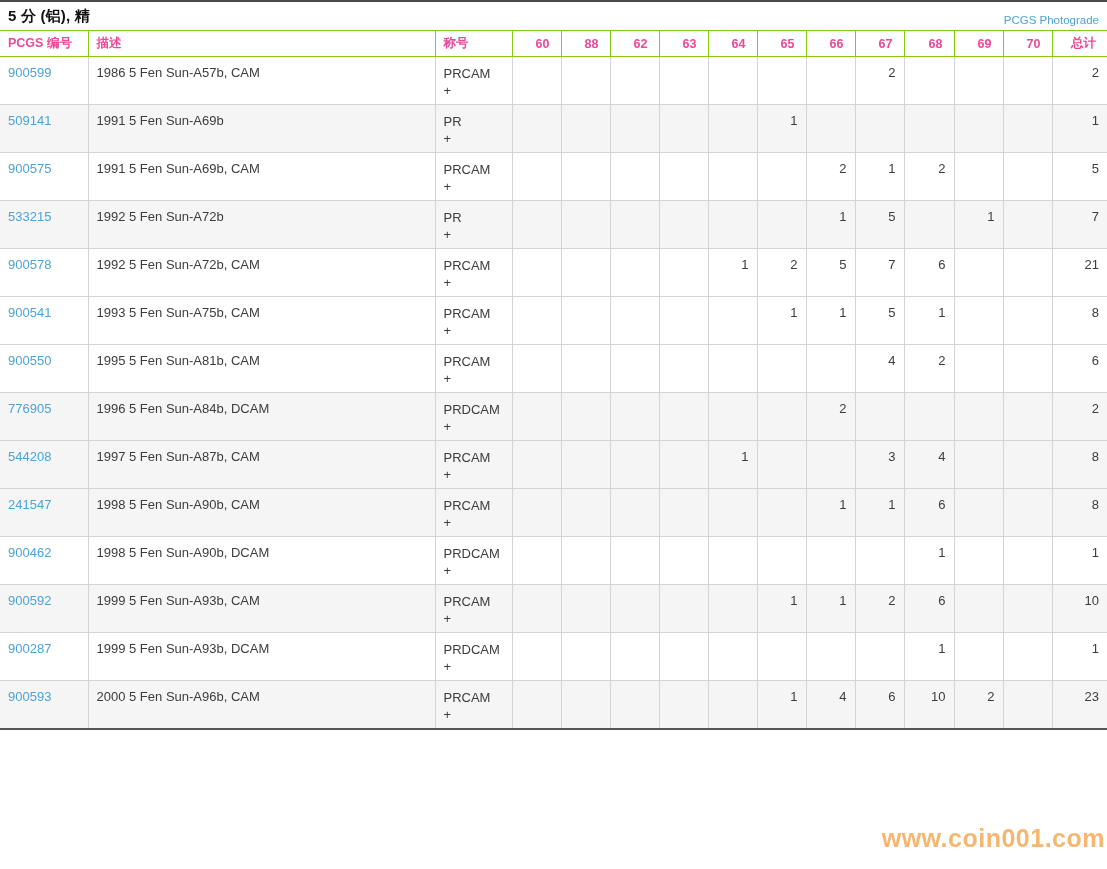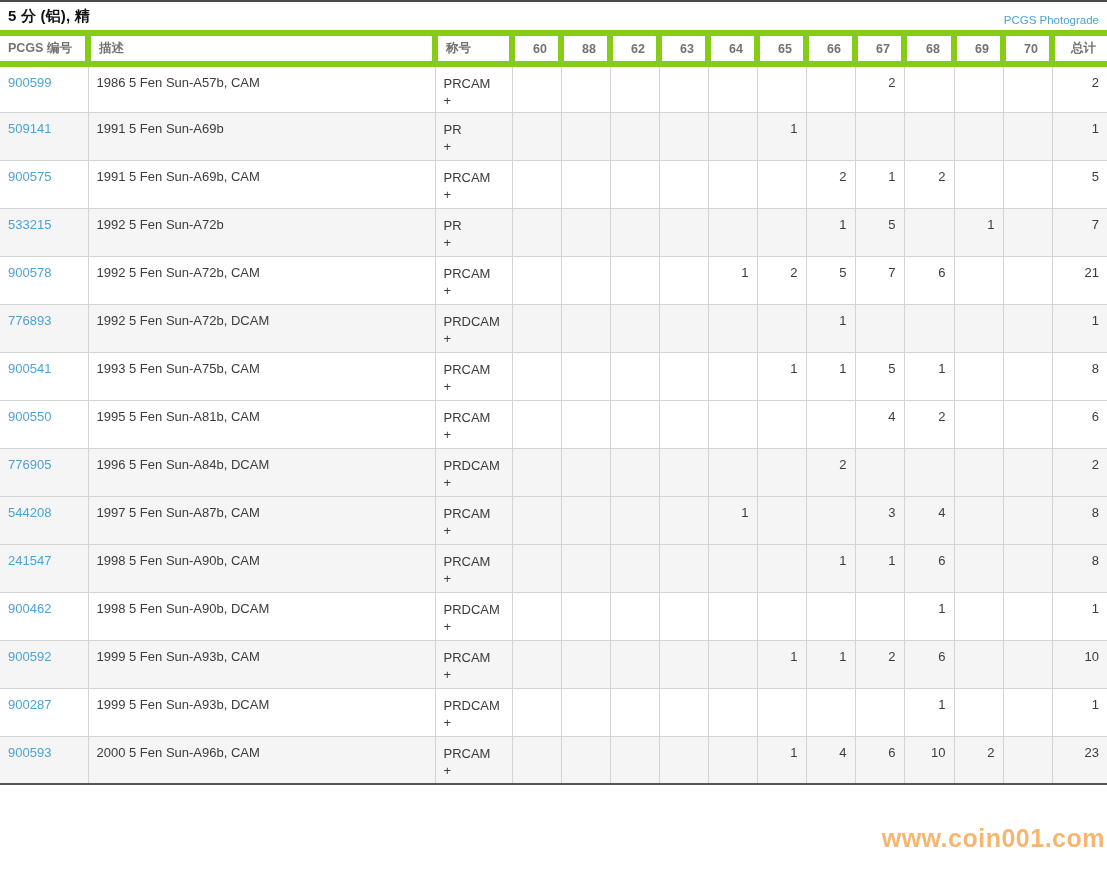--- a/index.html
+++ b/index.html
@@ -27,22 +27,22 @@
   table.pop-table {
     width: 1107px;
     border-collapse: collapse;
     table-layout: fixed;
     border-top: 1px solid #bbb;
     border-bottom: 2px solid #555;
   }
   .pop-table th {
     height: 25px;
     padding: 4px 8px;
-    font-size: 12.5px; font-weight: bold; color: #737373;
-    border: 6px solid #84cc16;
+    font-size: 12.5px; font-weight: bold; color: #ec4899;
+    border: 1px solid #84cc16;
     background: #fff;
     vertical-align: middle;
     white-space: nowrap;
     overflow: hidden;
   }
   .pop-table th.h-left { text-align: left; }
   .pop-table th.h-right { text-align: right; padding-right: 11px; }
   .pop-table td {
     border: 1px solid #d4d4d4;
     vertical-align: top;
@@ -202,38 +202,20 @@
         <td class="c-num"></td>
         <td class="c-num">1</td>
         <td class="c-num">2</td>
         <td class="c-num">5</td>
         <td class="c-num">7</td>
         <td class="c-num">6</td>
         <td class="c-num"></td>
         <td class="c-num"></td>
         <td class="c-num c-total">21</td>
       </tr>
-      <tr class="data-row alt">
-        <td class="c-pcgs"><a href="#">776893</a></td>
-        <td class="c-desc">1992 5 Fen Sun-A72b, DCAM</td>
-        <td class="c-desig">PRDCAM
-+</td>
-        <td class="c-num"></td>
-        <td class="c-num"></td>
-        <td class="c-num"></td>
-        <td class="c-num"></td>
-        <td class="c-num"></td>
-        <td class="c-num"></td>
-        <td class="c-num">1</td>
-        <td class="c-num"></td>
-        <td class="c-num"></td>
-        <td class="c-num"></td>
-        <td class="c-num"></td>
-        <td class="c-num c-total">1</td>
-      </tr>
       <tr class="data-row">
         <td class="c-pcgs"><a href="#">900541</a></td>
         <td class="c-desc">1993 5 Fen Sun-A75b, CAM</td>
         <td class="c-desig">PRCAM
 +</td>
         <td class="c-num"></td>
         <td class="c-num"></td>
         <td class="c-num"></td>
         <td class="c-num"></td>
         <td class="c-num"></td>

